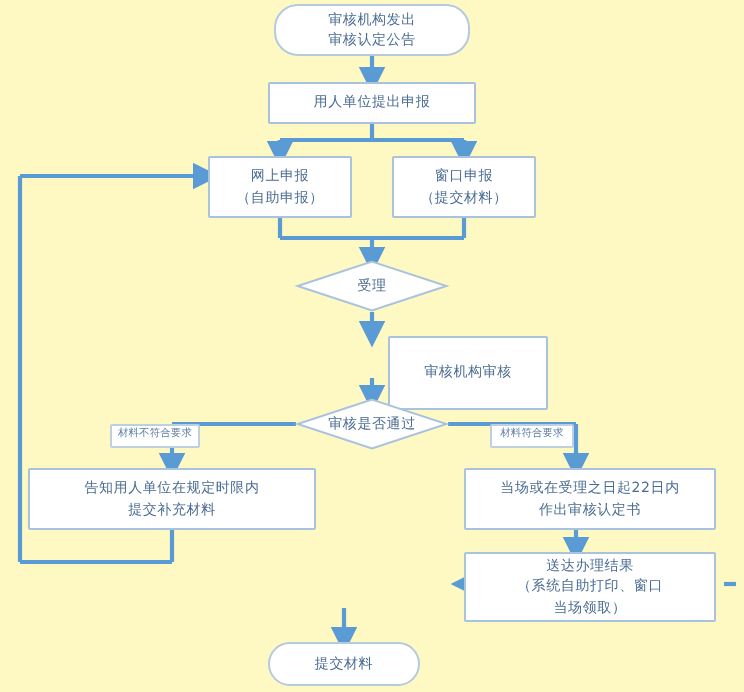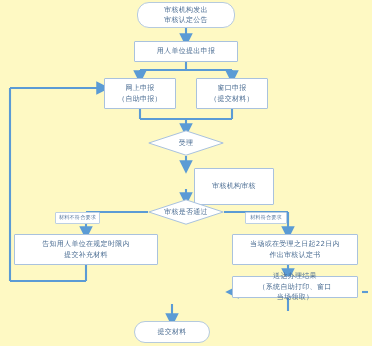--- a/index.html
+++ b/index.html
@@ -172,21 +172,21 @@
   <div class="node rect" style="left:14px;top:234px;width:144px;height:31px;">
     <span class="txt">告知用人单位在规定时限内
 提交补充材料</span>
   </div>
 
   <div class="node rect" style="left:232px;top:234px;width:126px;height:31px;">
     <span class="txt">当场或在受理之日起22日内
 作出审核认定书</span>
   </div>
 
-  <div class="node rect" style="left:232px;top:276px;width:126px;height:22px;">
+  <div class="node rect" style="left:232px;top:276px;width:126px;height:35px;">
     <span class="txt">送达办理结果
 （系统自助打印、窗口
 当场领取）</span>
   </div>
 
 
   <div class="node round" style="left:134px;top:321px;width:76px;height:22px;">
     <span class="txt">提交材料</span>
   </div>
 

